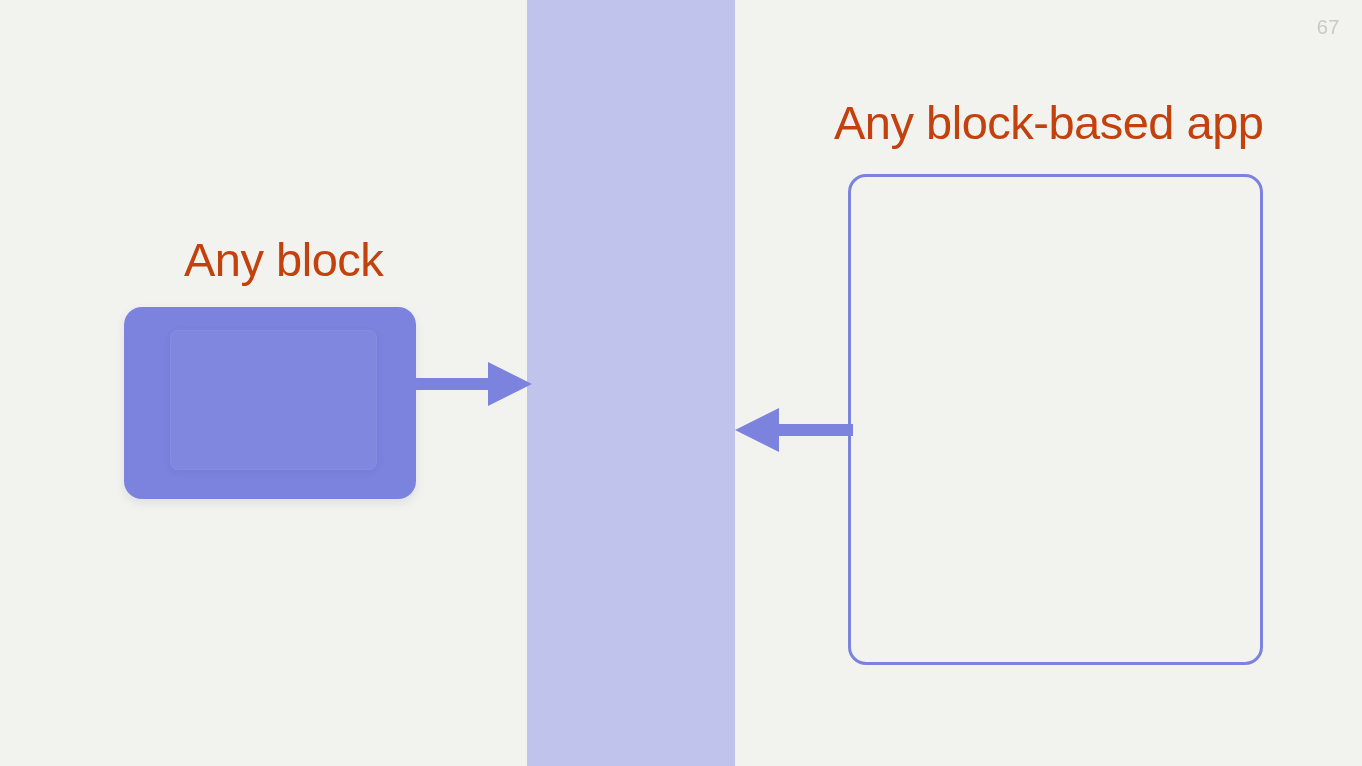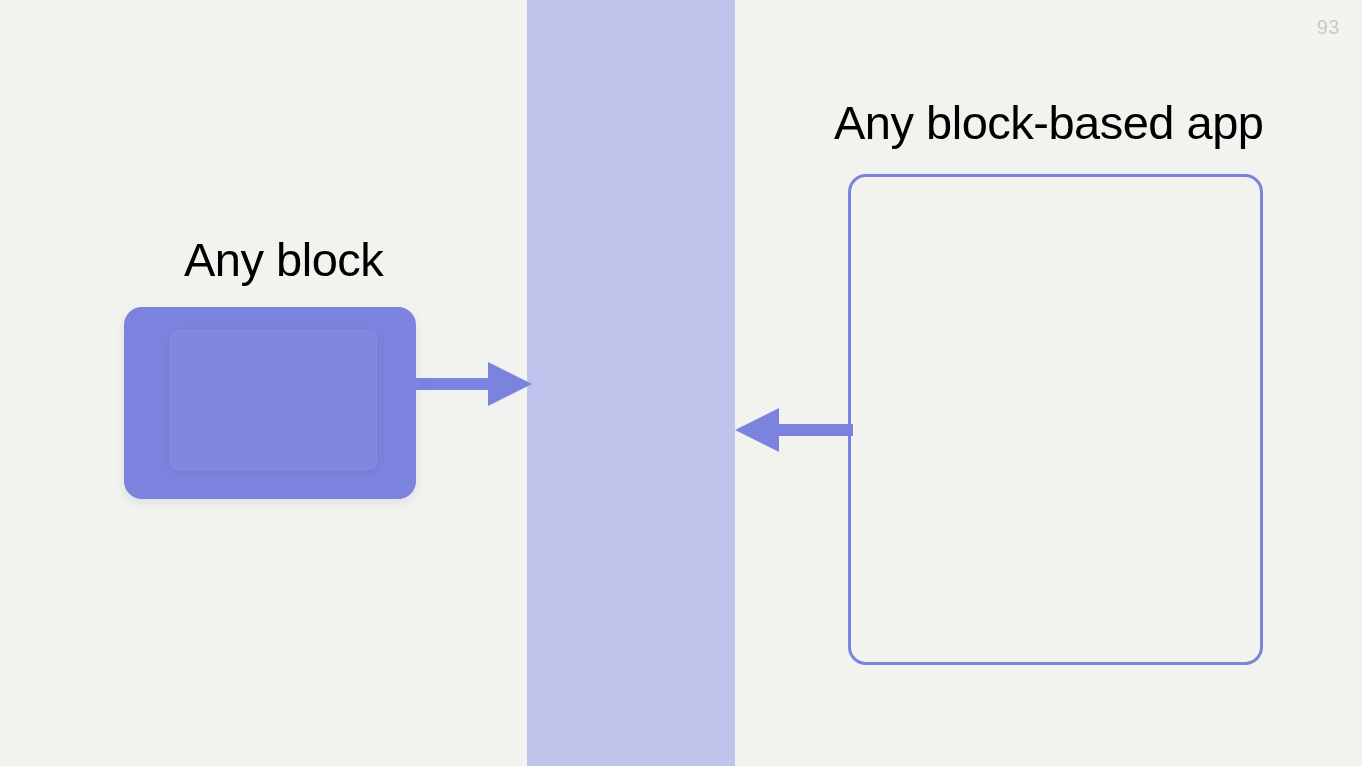--- a/index.html
+++ b/index.html
@@ -43,21 +43,21 @@
     width: 208px;
     height: 766px;
     background: #c0c3ec;
   }
 
   
   .heading {
     position: absolute;
     font-family: "Liberation Sans", sans-serif;
     font-weight: 400;
-    color: #000000;
+    color: #c2410c;
     letter-spacing: -0.5px;
     white-space: nowrap;
     user-select: none;
   }
   .heading-block {
     left: 164px;
     top: 232px;
     font-size: 47px;
     margin-left: 20px;
   }
@@ -116,21 +116,21 @@
   .arrow-left-svg {
     left: 733px;
     top: 404px;
   }
 </style>
 </head>
 <body>
 
 <div id="slide">
 
-  <div class="page-number">93</div>
+  <div class="page-number">67</div>
 
   <div class="center-band"></div>
 
   <div class="heading heading-block">Any block</div>
 
   <div class="block-shape">
     <div class="block-inner"></div>
   </div>
 
   <svg class="arrow-svg arrow-right-svg" width="120" height="52" viewBox="0 0 120 52">

